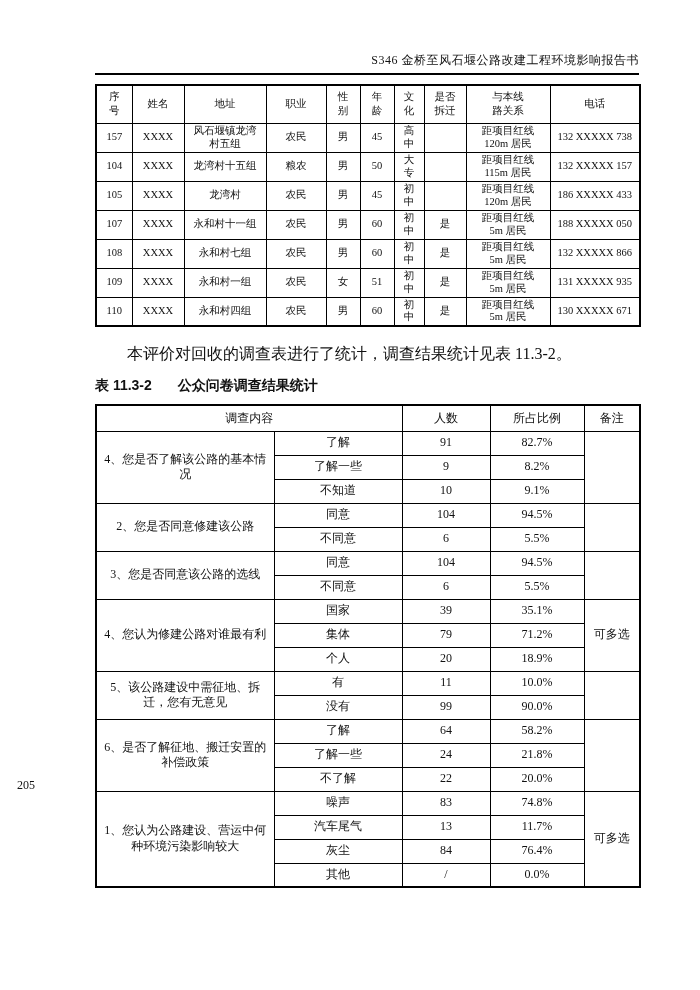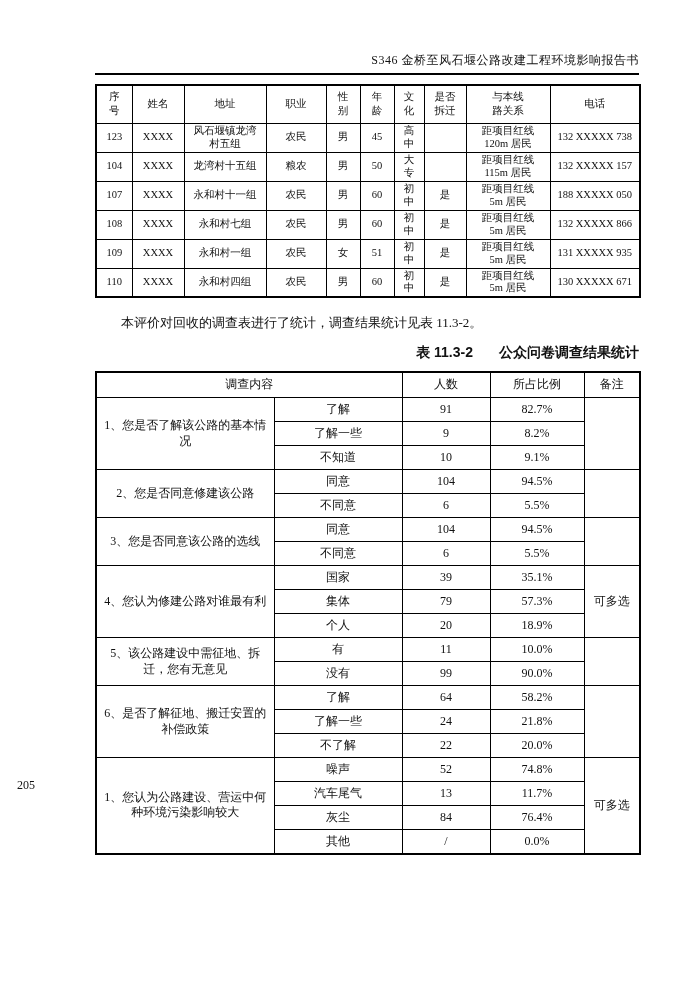--- a/index.html
+++ b/index.html
@@ -40,28 +40,28 @@
     white-space: pre-line;
     overflow: hidden;
   }
   
   .respondent-table { margin-top: 9px; font-size: 10.5px; }
   .respondent-table th { font-weight: normal; height: 38px; line-height: 1.35; padding: 1px 2px; }
   .respondent-table td { height: 29px; line-height: 1.22; padding: 1px 2px; }
   
   .intro-para {
     margin-top: 15px;
-    font-size: 13px;
+    font-size: 16px;
     text-indent: 2em;
     line-height: 1.5;
   }
   
   .table2-title {
     margin-top: 11px;
-    text-align: right;
+    text-align: left;
     font-size: 14px;
     font-weight: bold;
     font-family: "Liberation Sans", "DejaVu Sans", sans-serif;
   }
   .table2-title .gap { display: inline-block; width: 26px; }
   
   .survey-table { margin-top: 9px; font-size: 12px; }
   .survey-table th { font-weight: normal; height: 26px; padding: 2px 3px; }
   .survey-table td { height: 24px; line-height: 1.3; padding: 2px 3px; }
   .survey-table td.q { padding: 2px 4px; }
@@ -109,21 +109,21 @@
 化</th>
           <th>是否
 拆迁</th>
           <th>与本线
 路关系</th>
           <th>电话</th>
         </tr>
     </thead>
     <tbody>
         <tr>
-          <td>123</td>
+          <td>157</td>
           <td>XXXX</td>
           <td>风石堰镇龙湾
 村五组</td>
           <td>农民</td>
           <td>男</td>
           <td>45</td>
           <td>高
 中</td>
           <td></td>
           <td>距项目红线
@@ -136,20 +136,34 @@
           <td>龙湾村十五组</td>
           <td>粮农</td>
           <td>男</td>
           <td>50</td>
           <td>大
 专</td>
           <td></td>
           <td>距项目红线
 115m 居民</td>
           <td>132 XXXXX 157</td>
+        </tr>
+        <tr>
+          <td>105</td>
+          <td>XXXX</td>
+          <td>龙湾村</td>
+          <td>农民</td>
+          <td>男</td>
+          <td>45</td>
+          <td>初
+中</td>
+          <td></td>
+          <td>距项目红线
+120m 居民</td>
+          <td>186 XXXXX 433</td>
         </tr>
         <tr>
           <td>107</td>
           <td>XXXX</td>
           <td>永和村十一组</td>
           <td>农民</td>
           <td>男</td>
           <td>60</td>
           <td>初
 中</td>
@@ -220,21 +234,21 @@
     <thead>
       <tr>
           <th colspan="2">调查内容</th>
           <th>人数</th>
           <th>所占比例</th>
           <th>备注</th>
         </tr>
     </thead>
     <tbody>
         <tr>
-          <td rowspan="3" class="q">1、您是否了解该公路的基本情况</td>
+          <td rowspan="3" class="q">4、您是否了解该公路的基本情况</td>
           <td>了解</td>
           <td>91</td>
           <td>82.7%</td>
           <td rowspan="3"></td>
         </tr>
         <tr>
           <td>了解一些</td>
           <td>9</td>
           <td>8.2%</td>
         </tr>
@@ -270,21 +284,21 @@
         <tr>
           <td rowspan="3" class="q">4、您认为修建公路对谁最有利</td>
           <td>国家</td>
           <td>39</td>
           <td>35.1%</td>
           <td rowspan="3">可多选</td>
         </tr>
         <tr>
           <td>集体</td>
           <td>79</td>
-          <td>57.3%</td>
+          <td>71.2%</td>
         </tr>
         <tr>
           <td>个人</td>
           <td>20</td>
           <td>18.9%</td>
         </tr>
         <tr>
           <td rowspan="2" class="q">5、该公路建设中需征地、拆迁，您有无意见</td>
           <td>有</td>
           <td>11</td>
@@ -309,21 +323,21 @@
           <td>21.8%</td>
         </tr>
         <tr>
           <td>不了解</td>
           <td>22</td>
           <td>20.0%</td>
         </tr>
         <tr>
           <td rowspan="4" class="q">1、您认为公路建设、营运中何种环境污染影响较大</td>
           <td>噪声</td>
-          <td>52</td>
+          <td>83</td>
           <td>74.8%</td>
           <td rowspan="4">可多选</td>
         </tr>
         <tr>
           <td>汽车尾气</td>
           <td>13</td>
           <td>11.7%</td>
         </tr>
         <tr>
           <td>灰尘</td>

